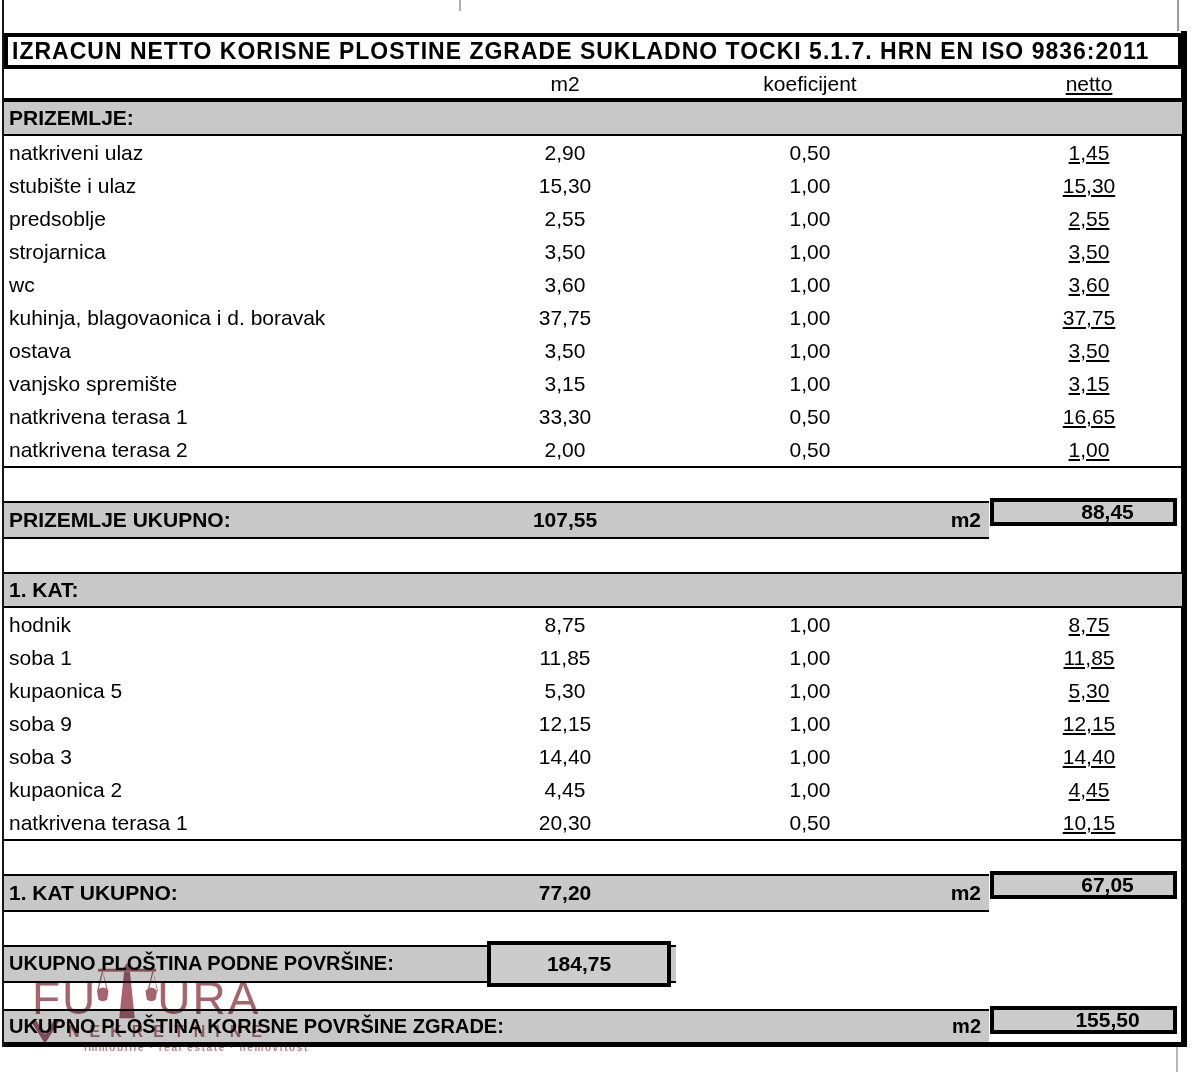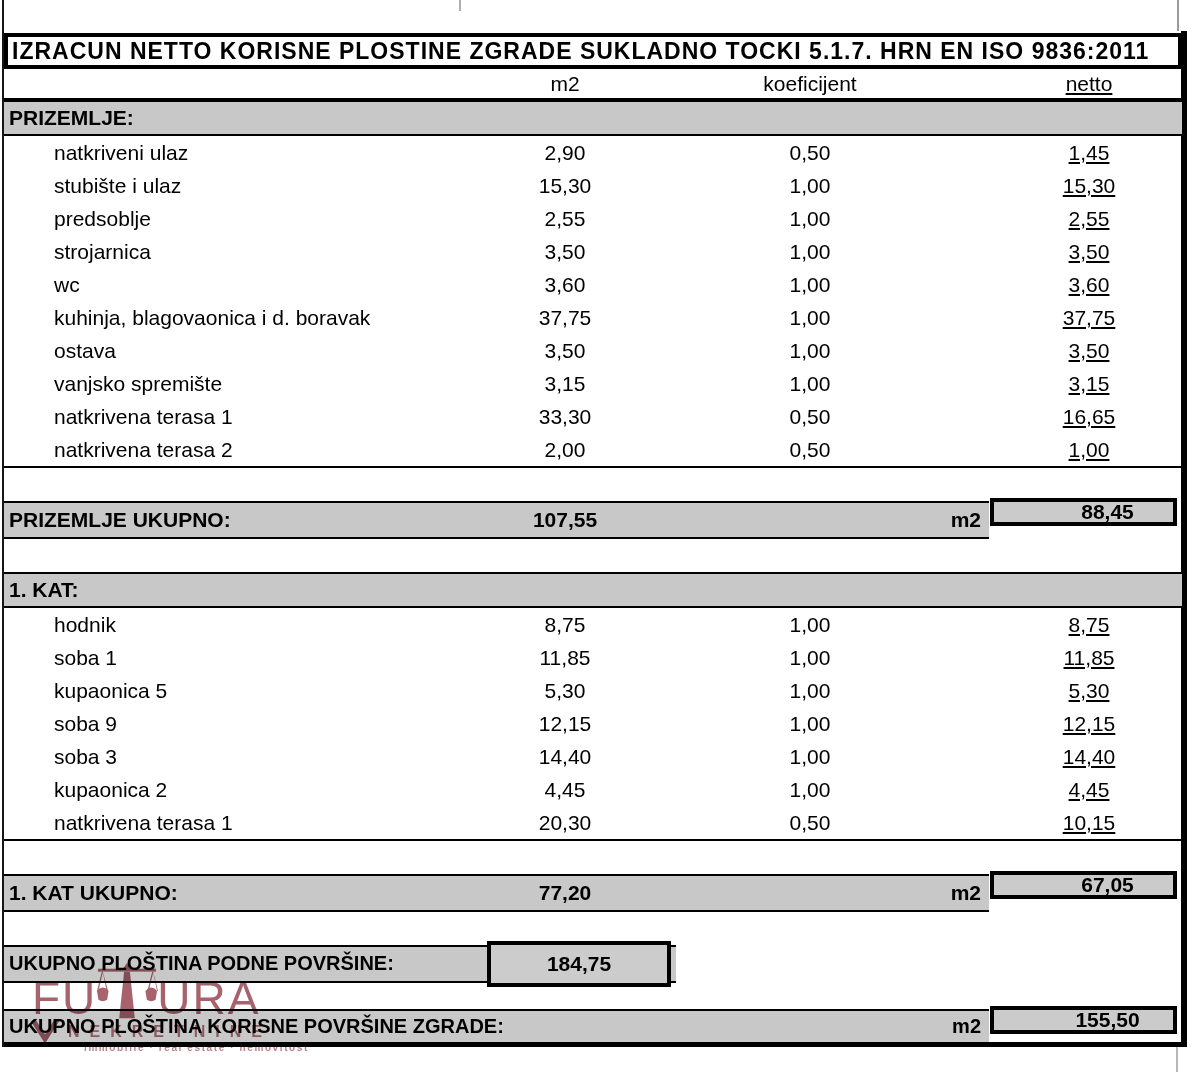--- a/index.html
+++ b/index.html
@@ -19,21 +19,21 @@
 
   .title-box{
     box-sizing:border-box;height:36px;border:4px solid #000;
     font-size:23px;font-weight:bold;line-height:28px;letter-spacing:1px;
     padding-left:4px;white-space:nowrap;overflow:hidden;
   }
 
   .grid{display:grid;grid-template-columns:436px 250px 240px 252px;}
   .col-header-row{height:29px;line-height:29px;border-bottom:4px solid #000;font-size:21px;}
   .cell{white-space:nowrap;}
-  .cell.label{padding-left:5px;text-align:left;margin-left:45px;}
+  .cell.label{padding-left:5px;text-align:left;}
   .cell.num{text-align:center;}
   .cell.nettocol{padding-left:66px;box-sizing:border-box;text-decoration:underline;}
 
   .section-band{
     height:32px;line-height:32px;background:#c8c8c8;border-bottom:2px solid #000;
     font-weight:bold;font-size:21px;padding-left:5px;
   }
   .section-band.topline{border-top:2px solid #000;}
 
   .rows-wrap{border-bottom:2px solid #000;}

